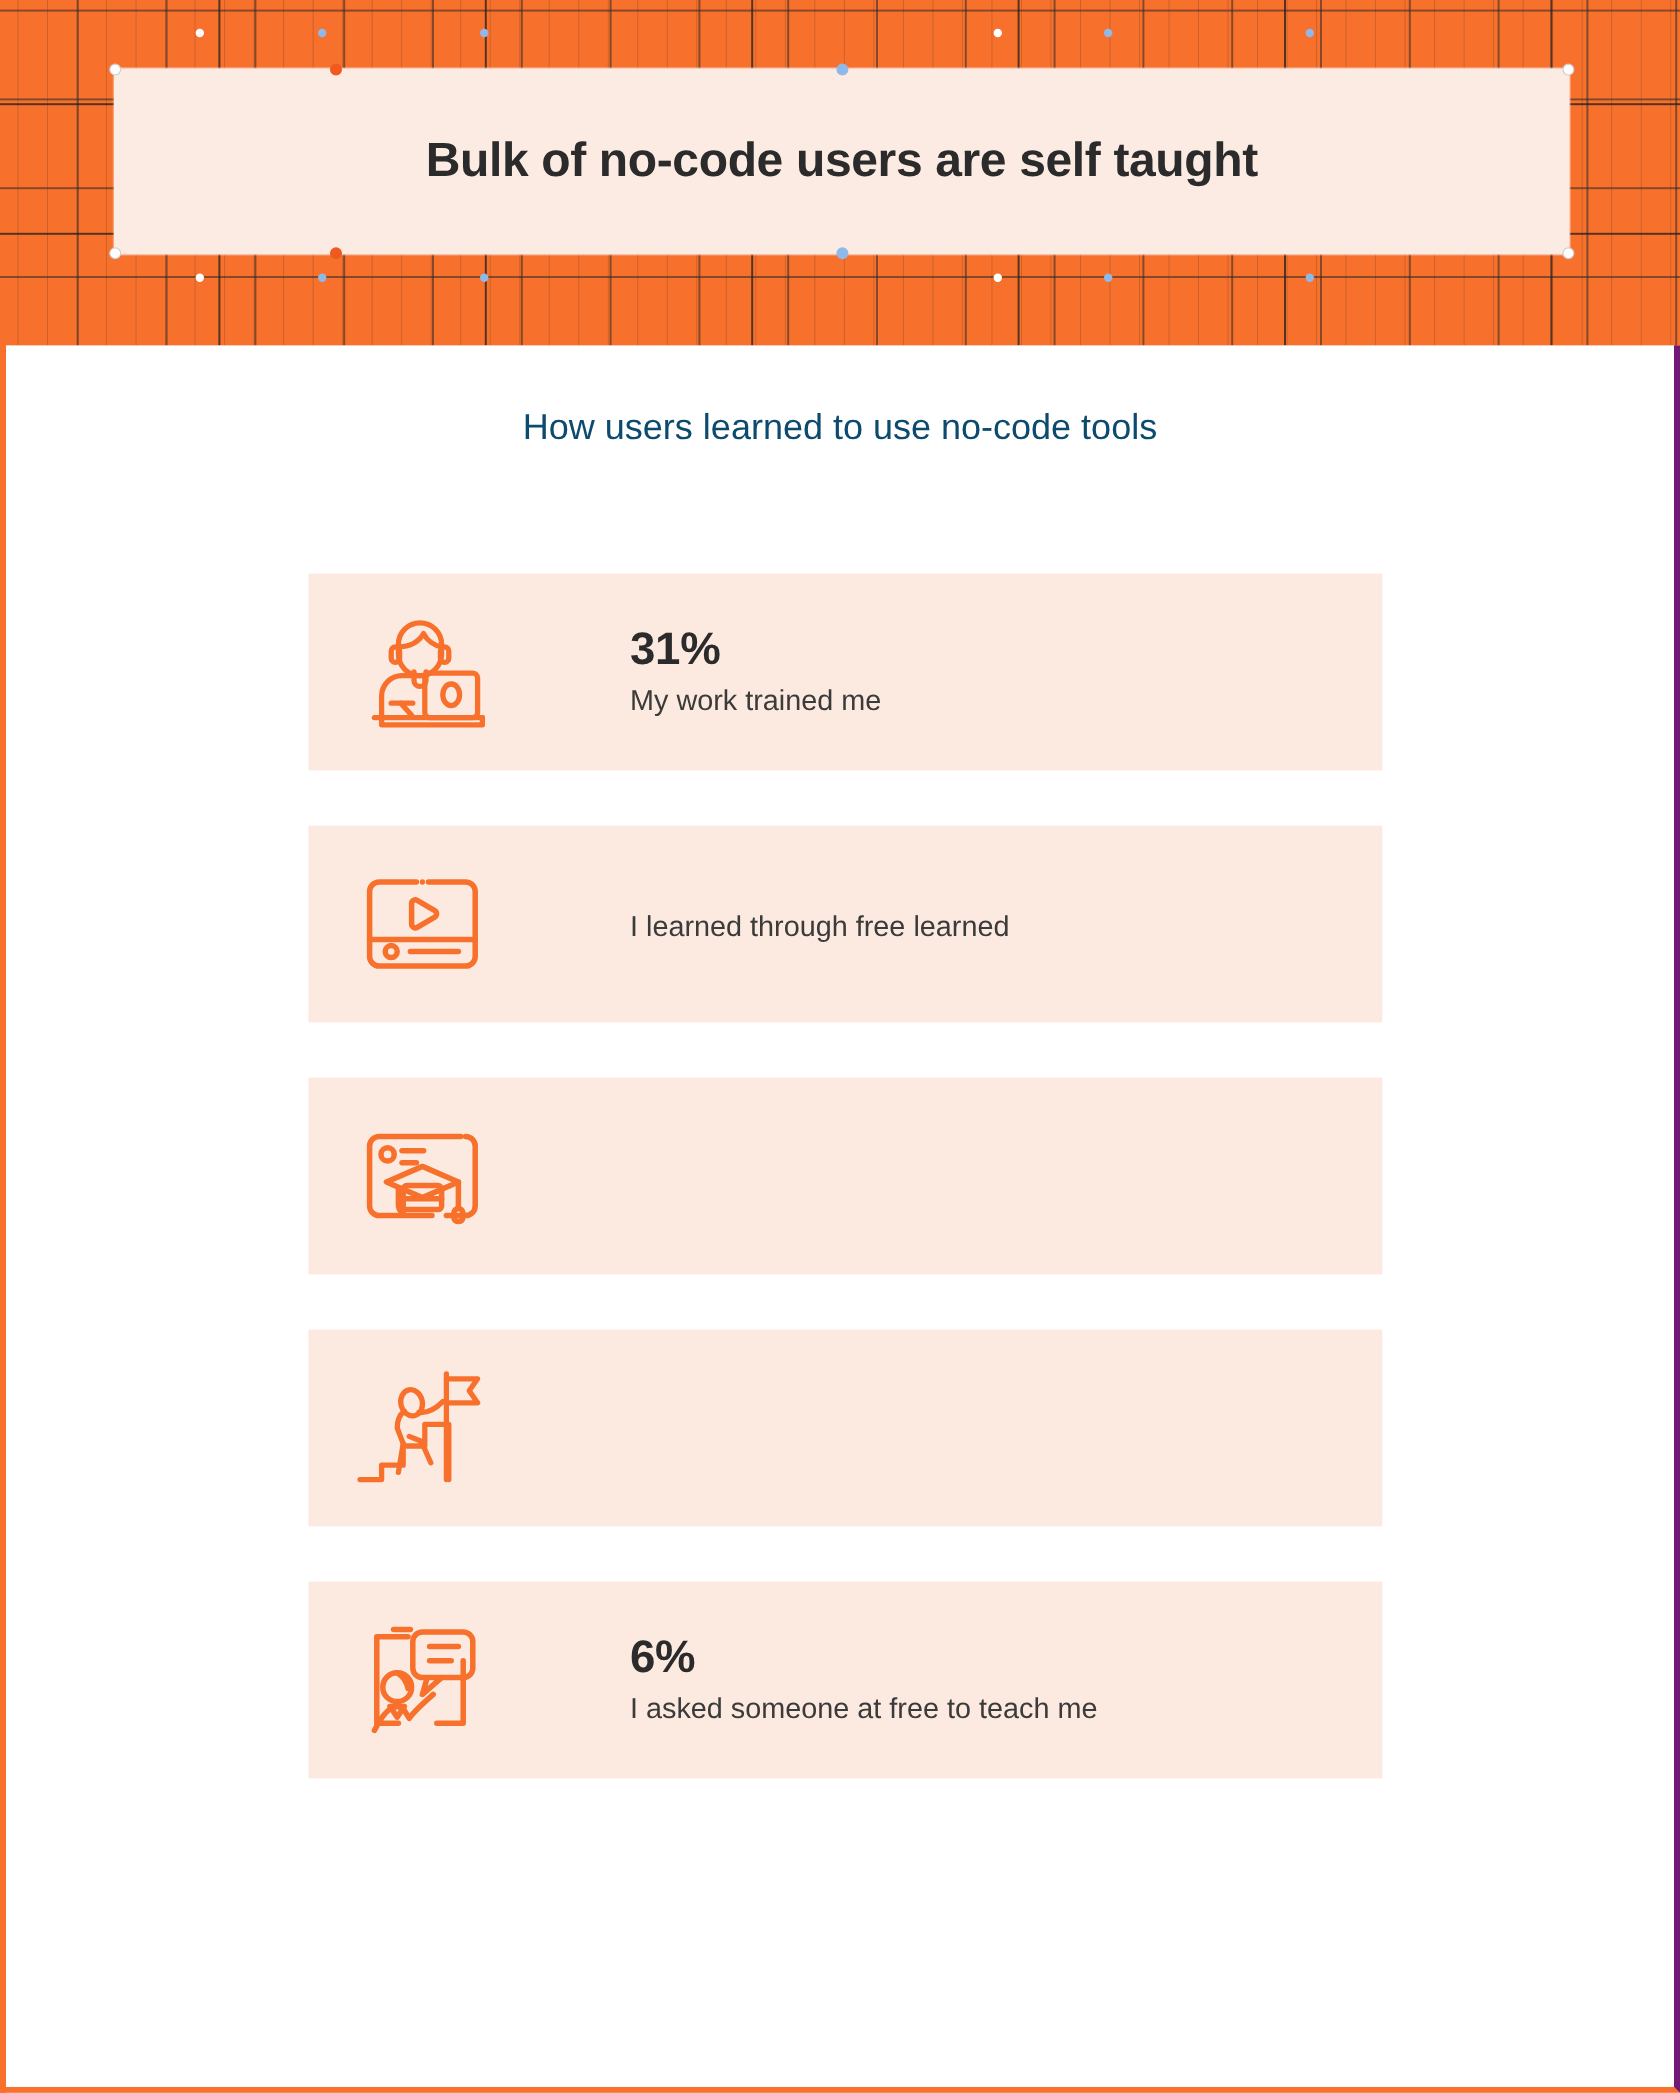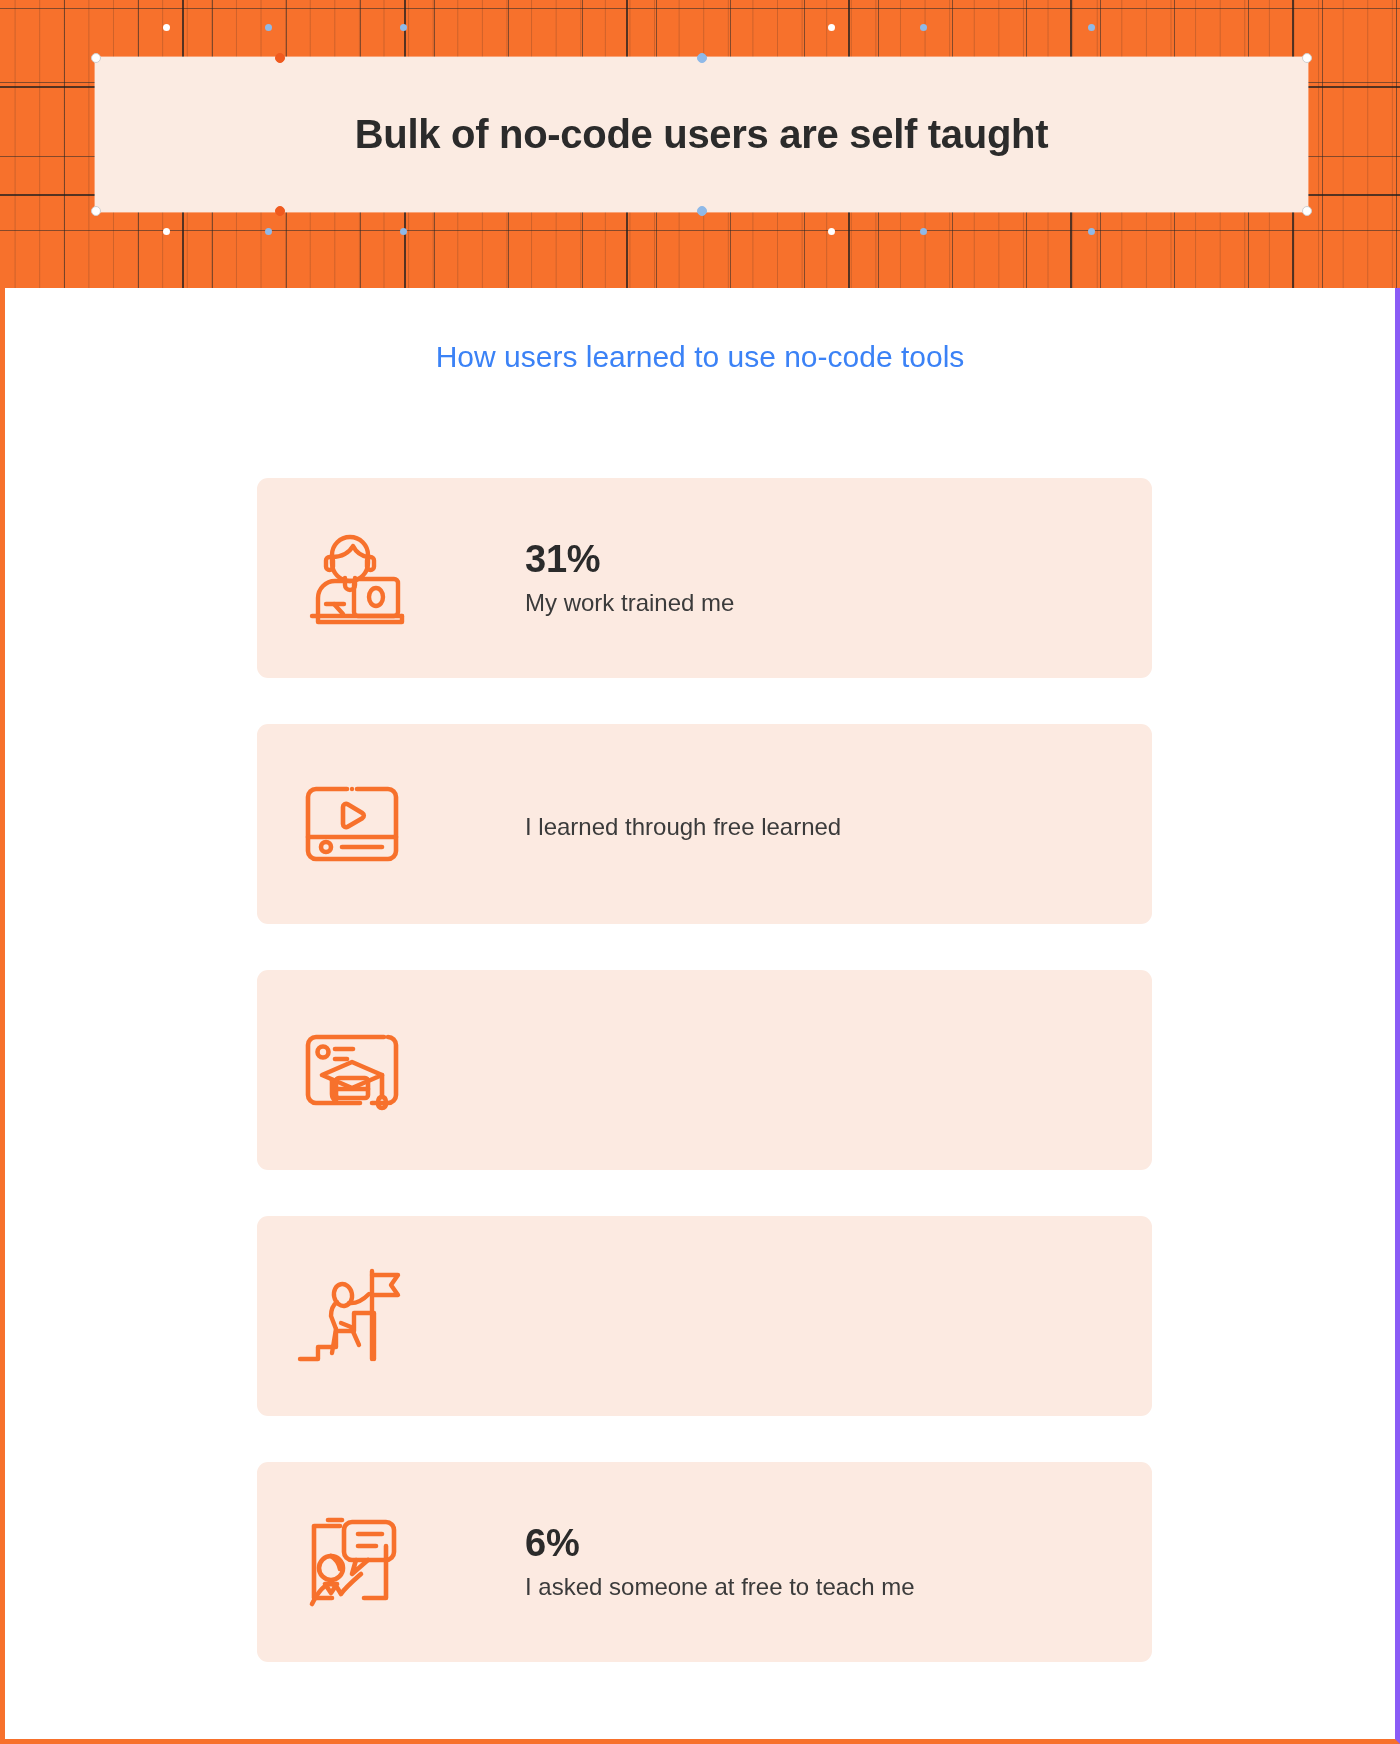--- a/index.html
+++ b/index.html
@@ -8,21 +8,21 @@
     background:#ffffff;
     font-family:"Liberation Sans", sans-serif;
     overflow:hidden;
   }
   .page{
     position:relative;
     width:1400px;height:1744px;
     box-sizing:border-box;
     background:#ffffff;
     border-left:5px solid #F7712C;
-    border-right:5px solid #8b5cf6;
+    border-right:5px solid #701a75;
     border-bottom:5px solid #F7712C;
   }
 
   
   .header{
     position:absolute;
     left:-5px; top:0;
     width:1400px;height:288px;
     background:#F7712C;
     overflow:hidden;
@@ -77,35 +77,35 @@
     position:absolute;
     left:0;top:288px;
     width:1390px;height:1451px;
     background:#ffffff;
   }
   .subtitle{
     position:absolute;
     left:0;right:0;top:52px;
     text-align:center;
     font-size:30px;
-    color:#3b82f6;
+    color:#0c4a6e;
     font-family:"Liberation Sans", sans-serif;
   }
 
   .cards{
     position:absolute;
     left:252px;top:190px;
     width:895px;
   }
   .card{
     position:relative;
-    width:895px;height:200px;
+    width:895px;height:164px;
     background:#FCEAE1;
     margin-bottom:46px;
-    display:flex;align-items:center;border-radius:11px;
+    display:flex;align-items:center;
   }
   .card .icon-wrap{
     width:190px;
     display:flex;align-items:center;justify-content:center;
     flex:0 0 190px;
   }
   .card .icon-wrap svg{display:block;}
   .card .text-wrap{
     flex:1 1 auto;
     padding-left:78px;

